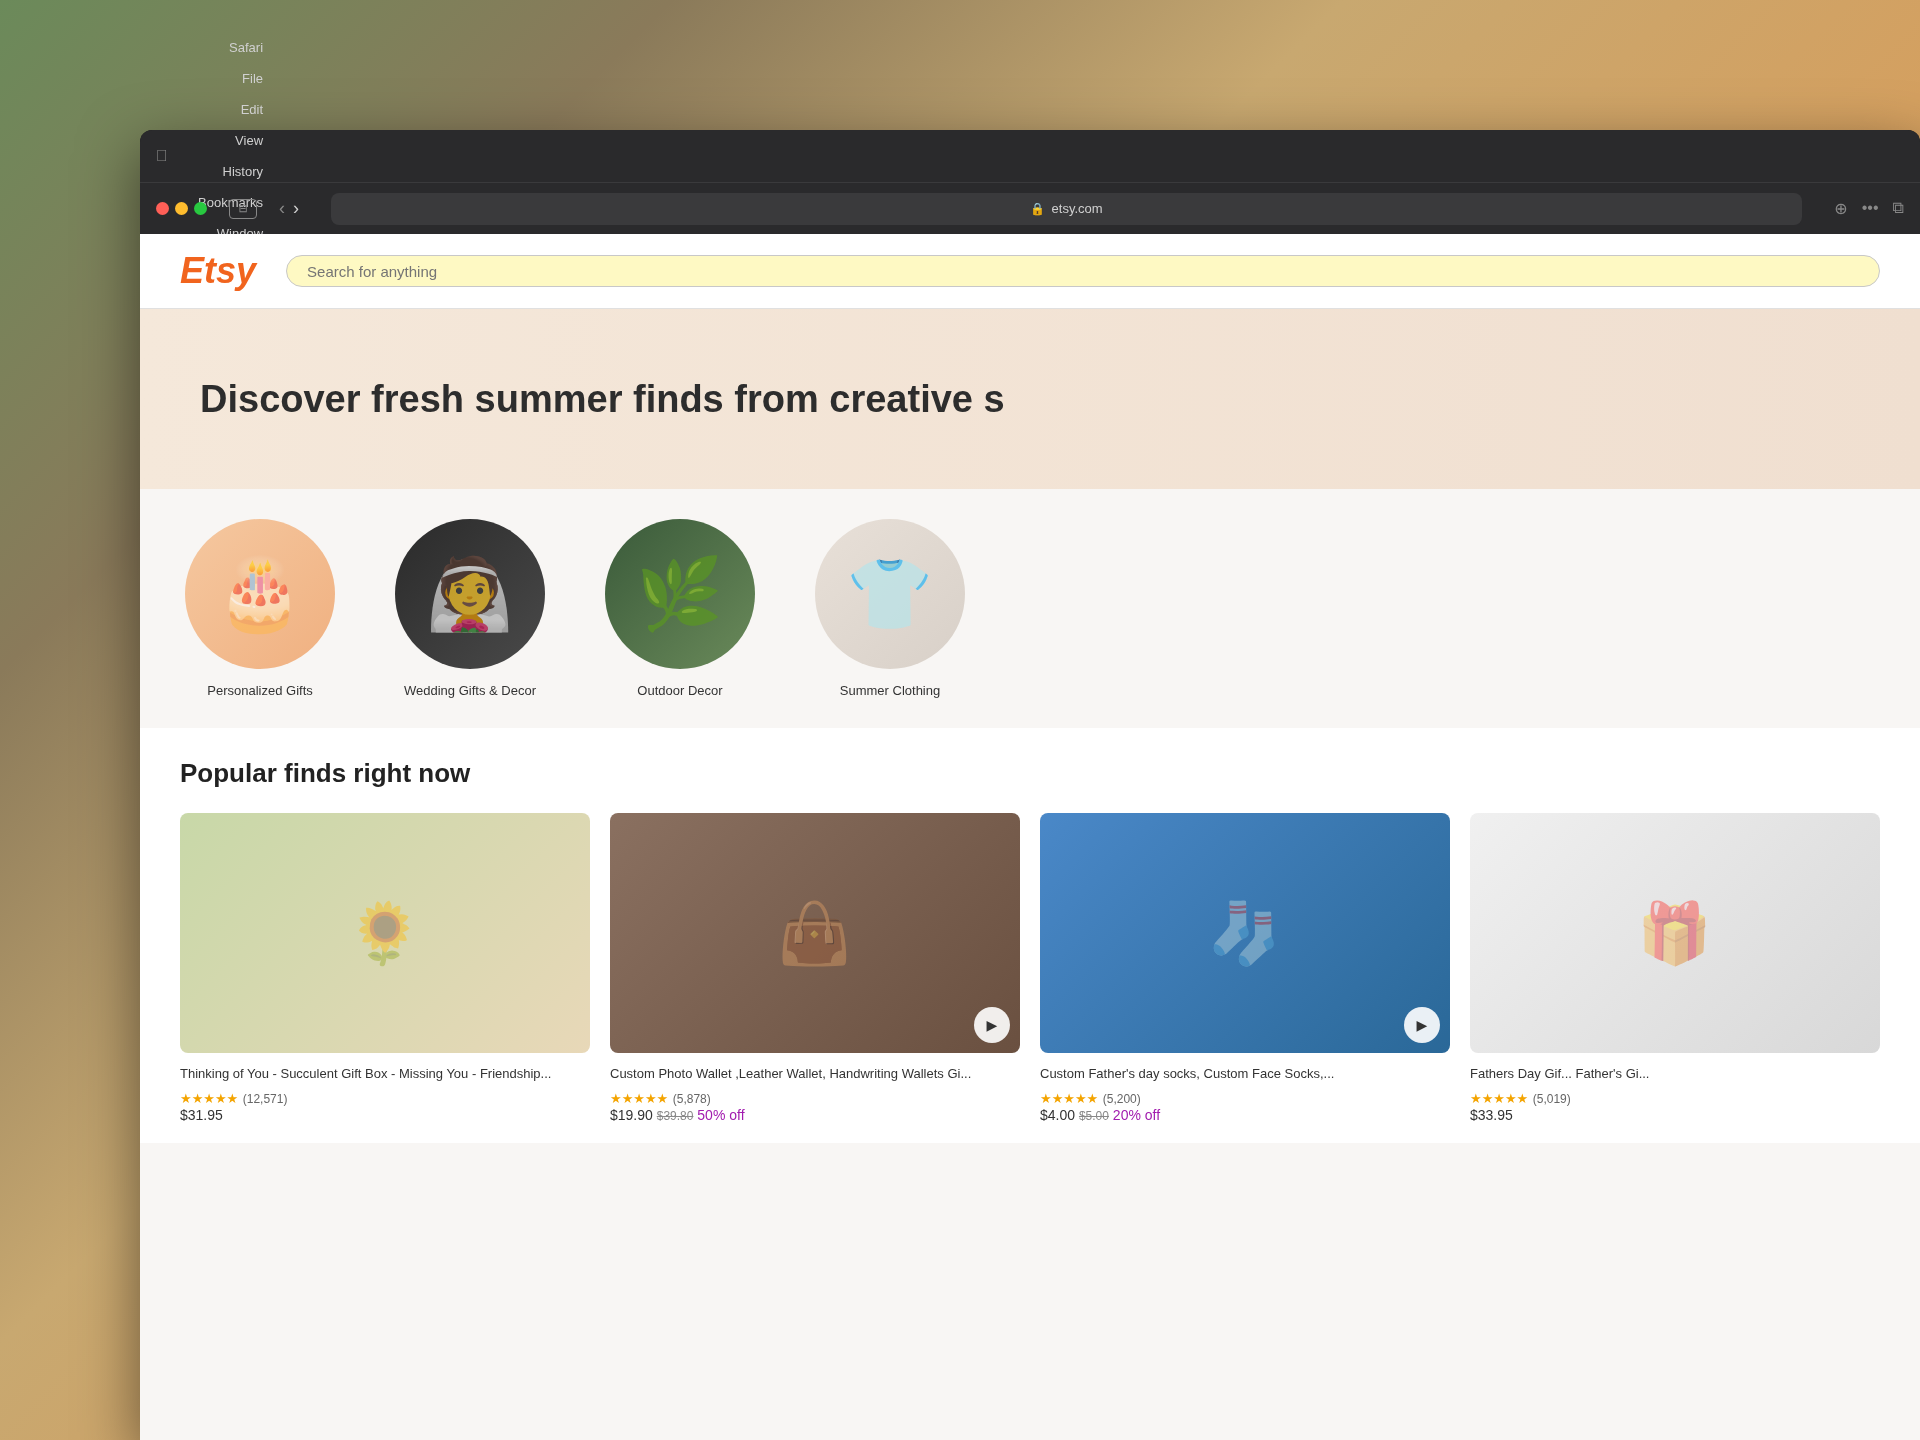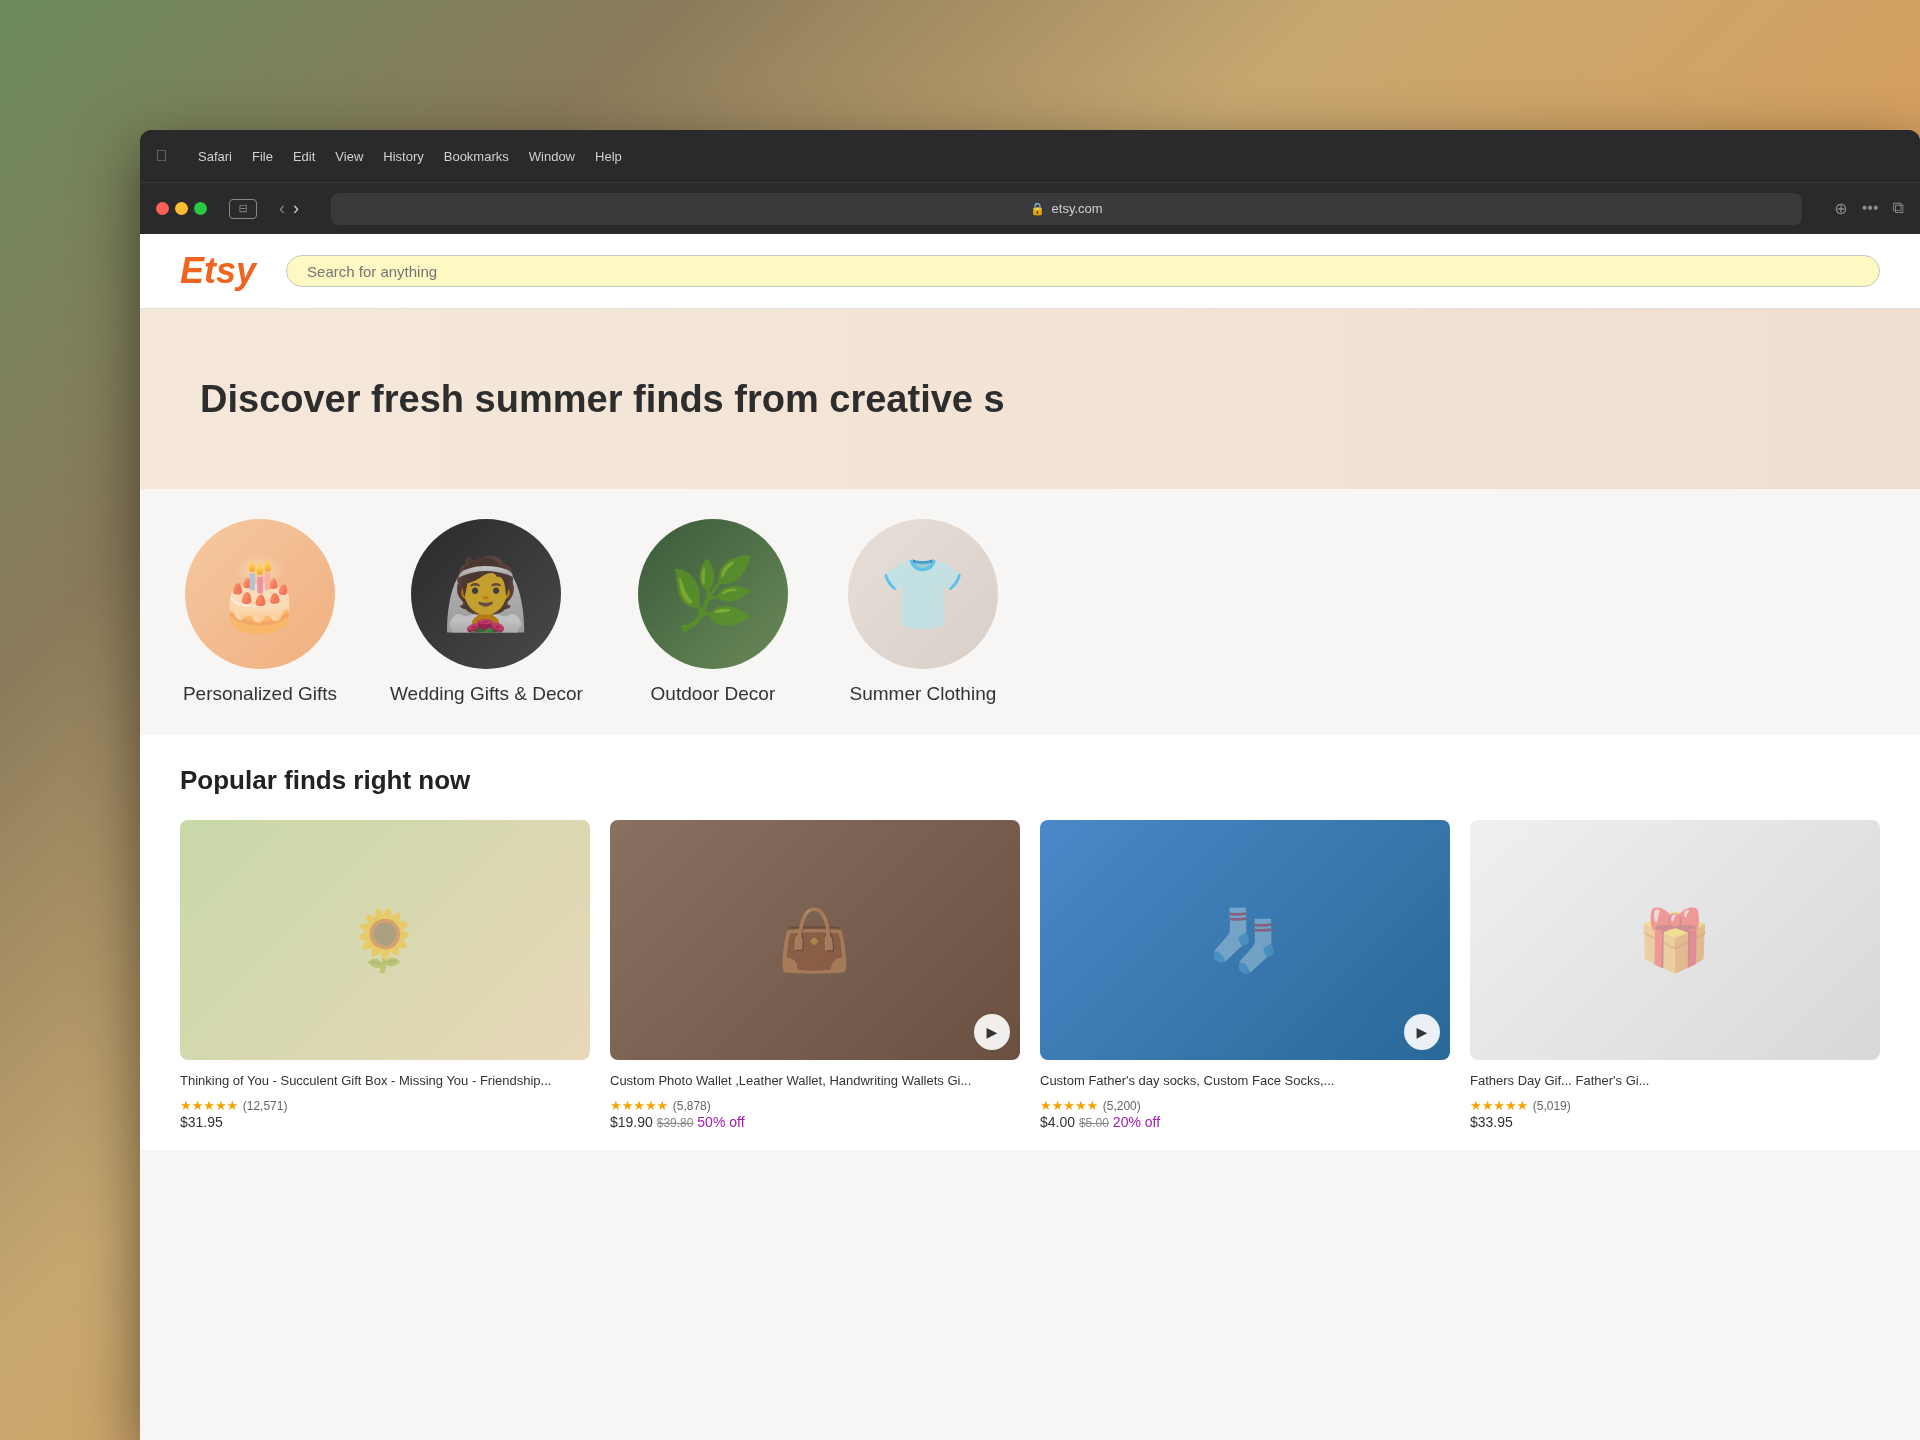--- a/index.html
+++ b/index.html
@@ -45,22 +45,23 @@
     }
 
     .apple-logo {
       color: #888;
       font-size: 16px;
       margin-right: 20px;
     }
 
     .menu-items {
       display: flex;
-      gap: 0;
-      align-items: flex-start;
+      gap: 8px;
+      align-items: flex-end;
+      flex-direction: column;
     }
 
     .menu-item {
       color: #d0d0d0;
       font-size: 13px;
       padding: 4px 10px;
       cursor: default;
     }
 
     
@@ -244,21 +245,21 @@
       border-radius: 50%;
       overflow: hidden;
       background: #ddd;
       display: flex;
       align-items: center;
       justify-content: center;
       font-size: 40px;
     }
 
     .category-label {
-      font-size: 19px;
+      font-size: 13px;
       color: #333;
       text-align: center;
       font-weight: 400;
     }
 
     
     .circle-personalized {
       background: linear-gradient(135deg, #f5c8a0, #f0b080);
     }
 

